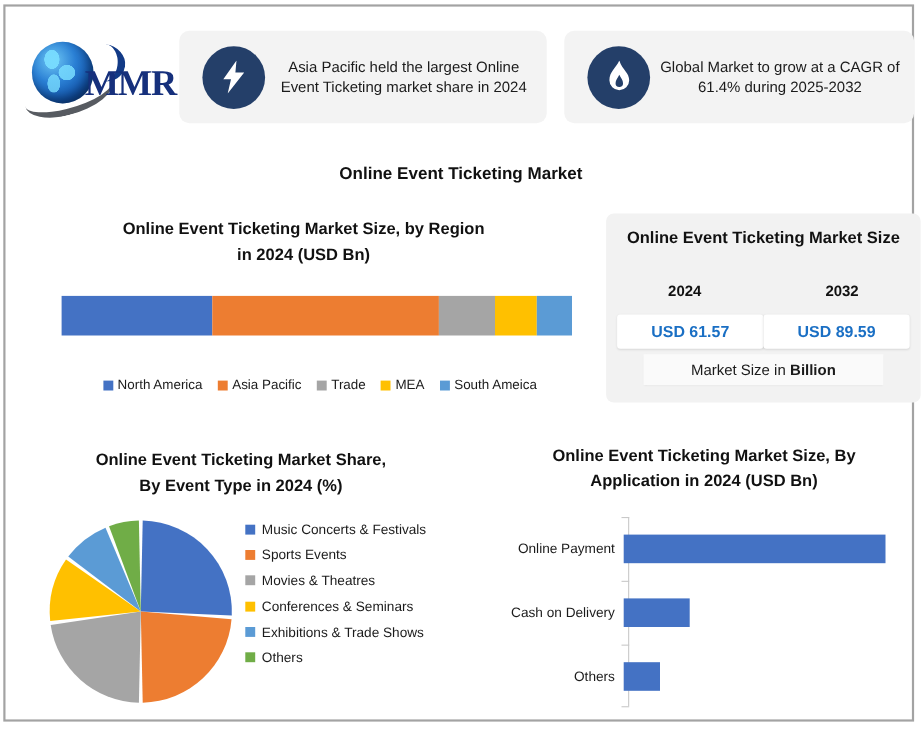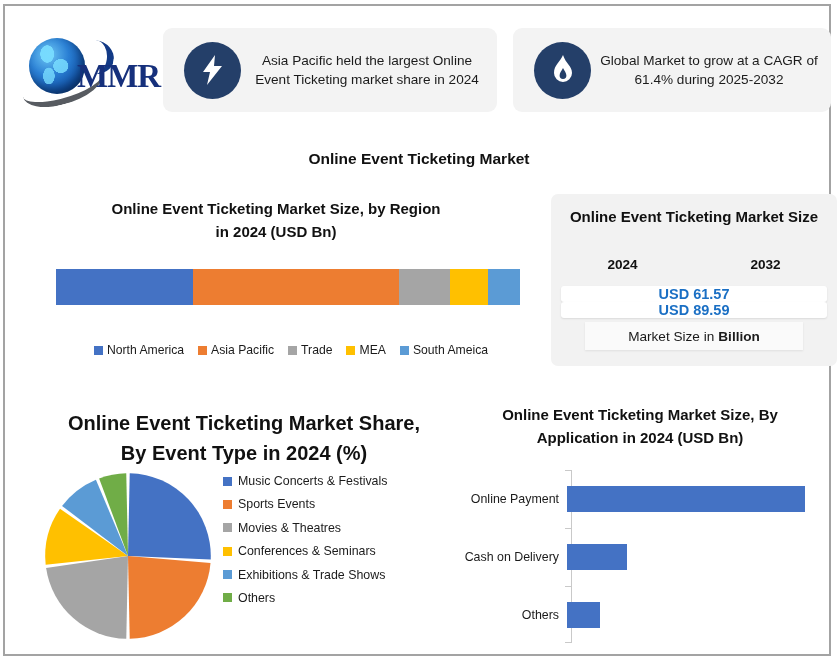--- a/index.html
+++ b/index.html
@@ -97,38 +97,38 @@
     background:#f2f2f2;border-radius:7px;
   }
   .ms-title{
     position:absolute;left:0;top:12px;width:286px;text-align:center;
     font-size:15px;font-weight:bold;line-height:1.48;color:#111;
   }
   .ms-years{
     position:absolute;left:0;top:63px;width:286px;display:flex;
   }
   .ms-years div{flex:1;text-align:center;font-size:13.6px;font-weight:bold;color:#111;}
-  .ms-vals{position:absolute;left:10px;top:92px;width:266px;display:flex;gap:0;flex-direction:column;}
+  .ms-vals{position:absolute;left:10px;top:92px;width:266px;display:flex;gap:0;}
   .ms-val{
     flex:1;background:#ffffff;border-radius:3px;height:31px;
     display:flex;align-items:center;justify-content:center;
     font-size:14.5px;font-weight:bold;color:#1a6fc4;
     box-shadow:0 1px 2px rgba(0,0,0,.10);
   }
   .ms-foot{
     position:absolute;left:34px;top:128px;width:218px;height:28px;background:#fafafa;
     display:flex;align-items:center;justify-content:center;
     font-size:13.6px;color:#1b1b1b;box-shadow:0 1px 2px rgba(0,0,0,.08);
   }
   .ms-foot b{font-weight:bold;margin-left:4px;}
 
   
   .pie-title{
-    position:absolute;left:39px;top:402px;width:400px;text-align:center;
-    font-size:20px;font-weight:bold;line-height:1.5;color:#111;
+    position:absolute;left:14px;top:402px;width:400px;text-align:center;
+    font-size:15px;font-weight:bold;line-height:1.5;color:#111;
   }
   .pie-wrap{position:absolute;left:33px;top:460px;width:180px;height:180px;}
   .pie-legend{
     position:absolute;left:218px;top:468px;width:210px;
     font-size:12.4px;color:#1b1b1b;
   }
   .pie-legend .lg{margin-bottom:9.4px;gap:6px;}
 
   
   .app-title{

